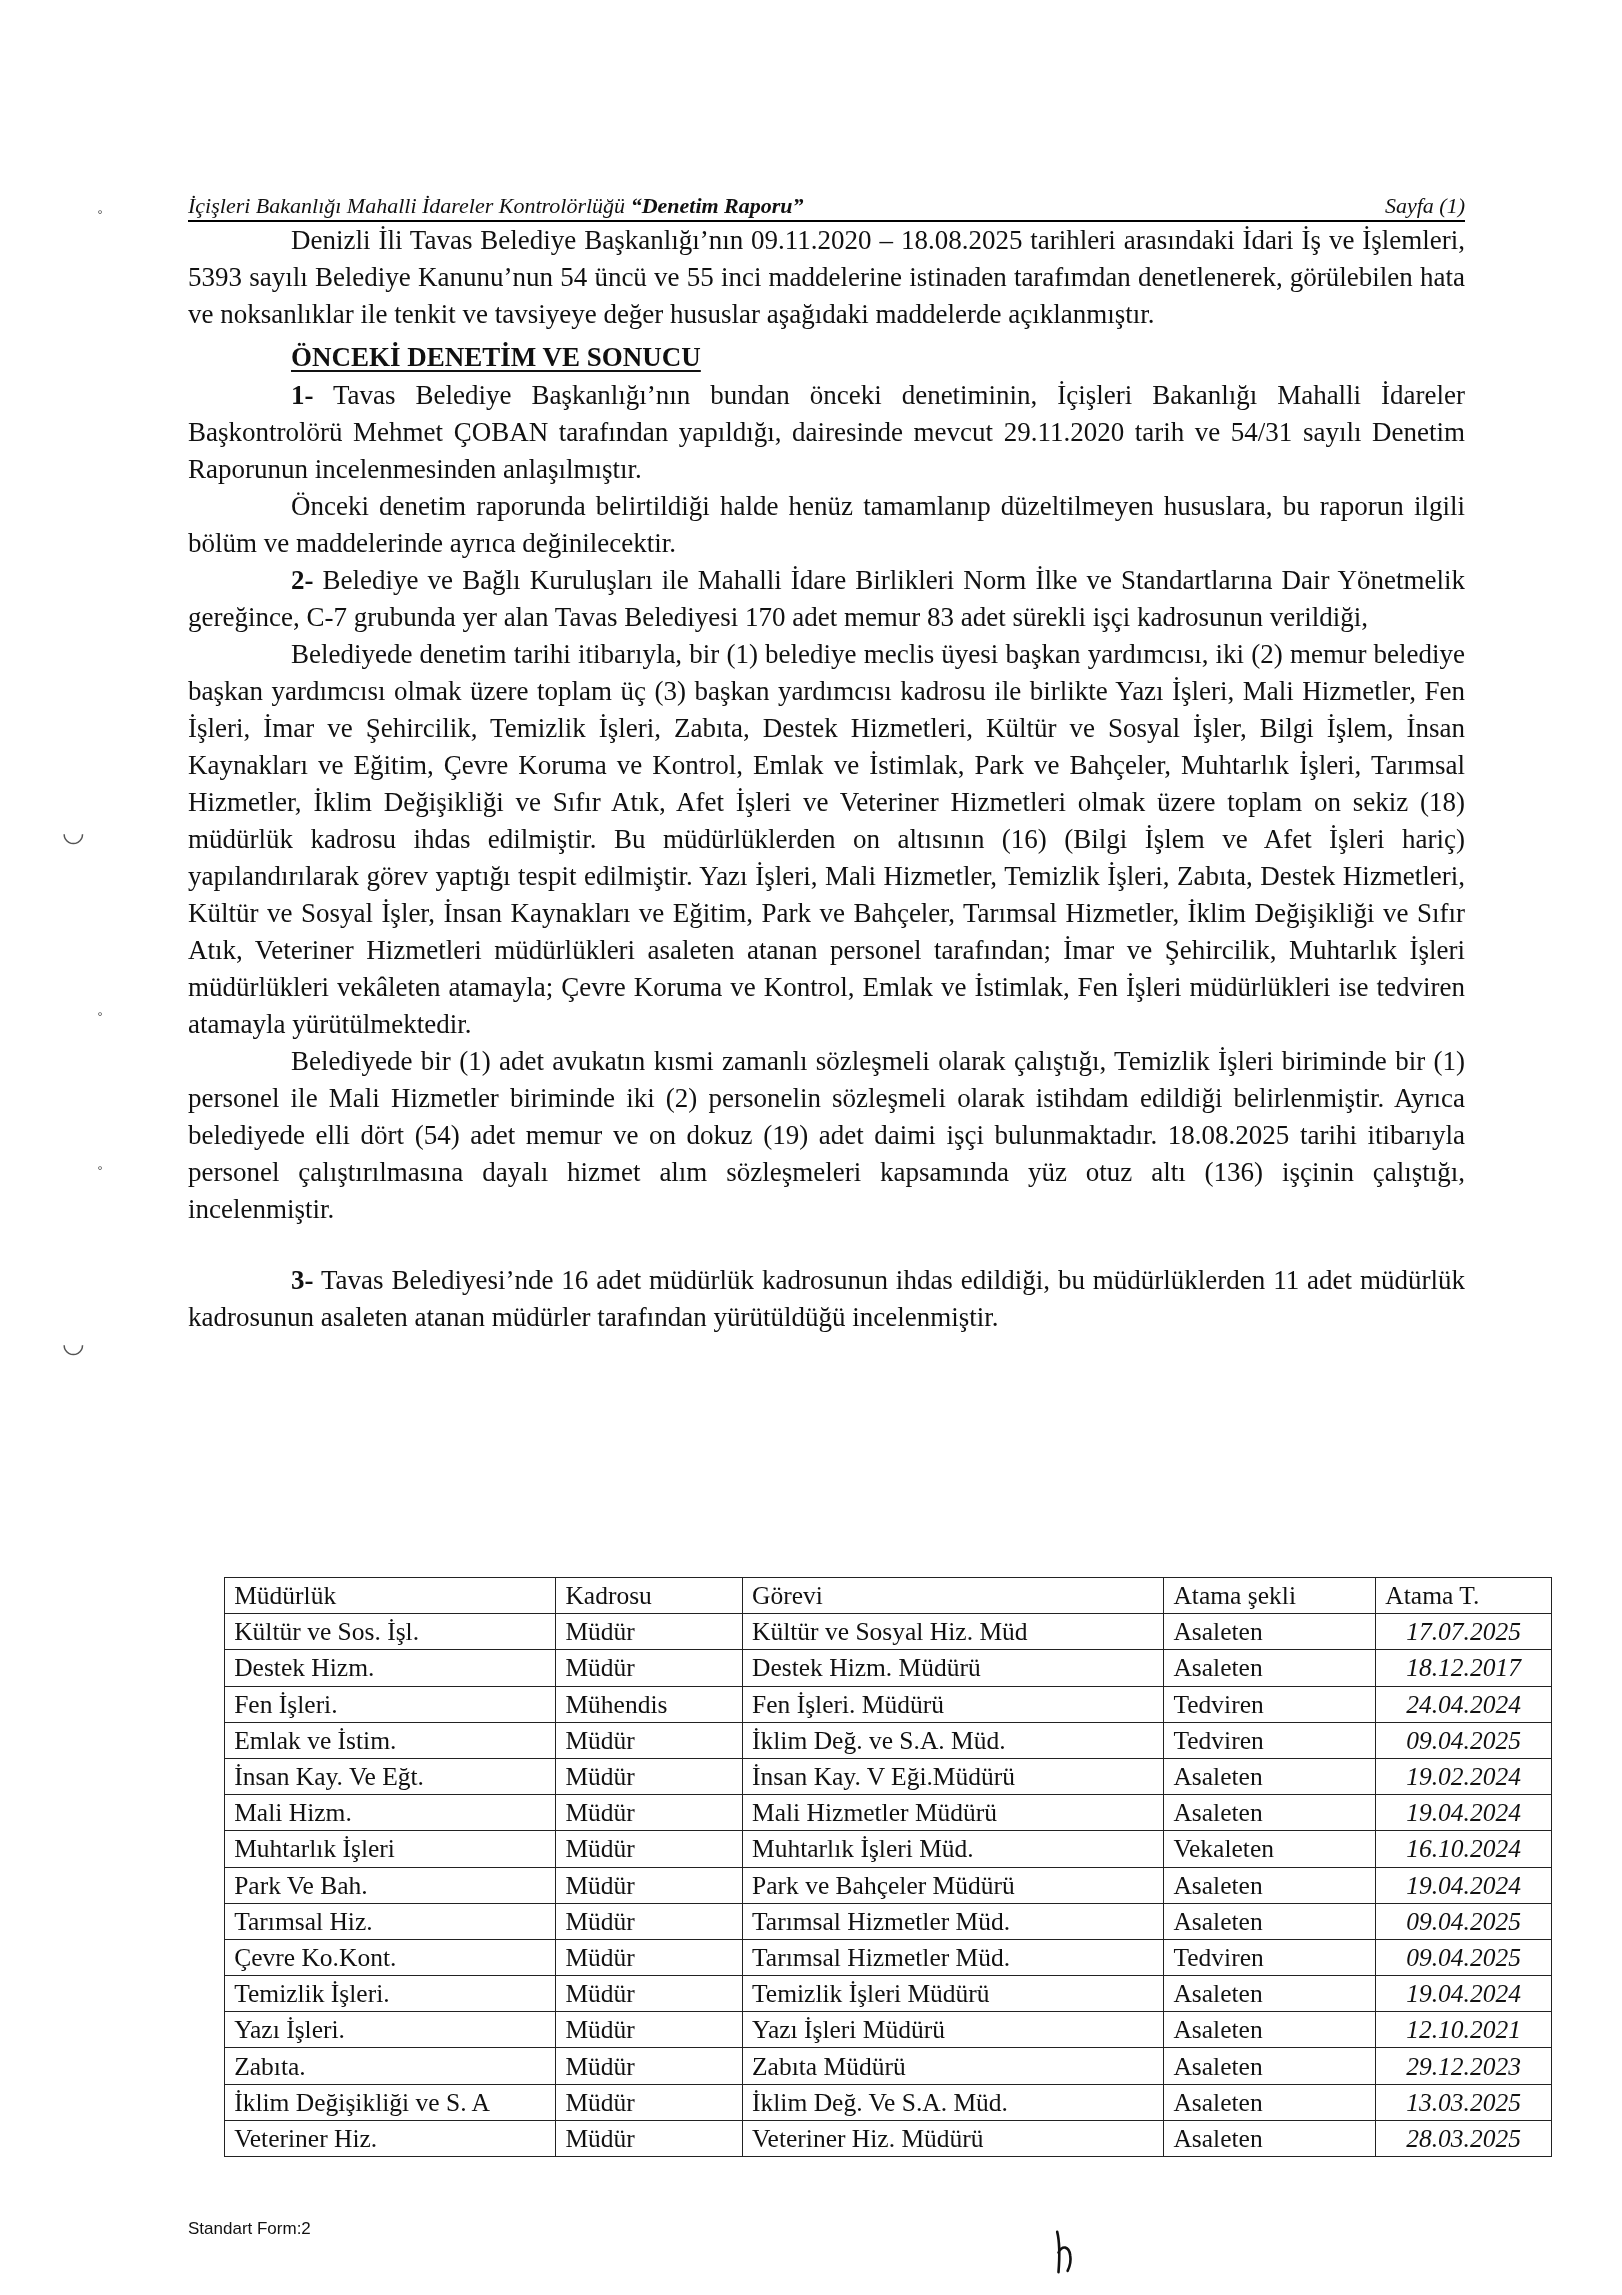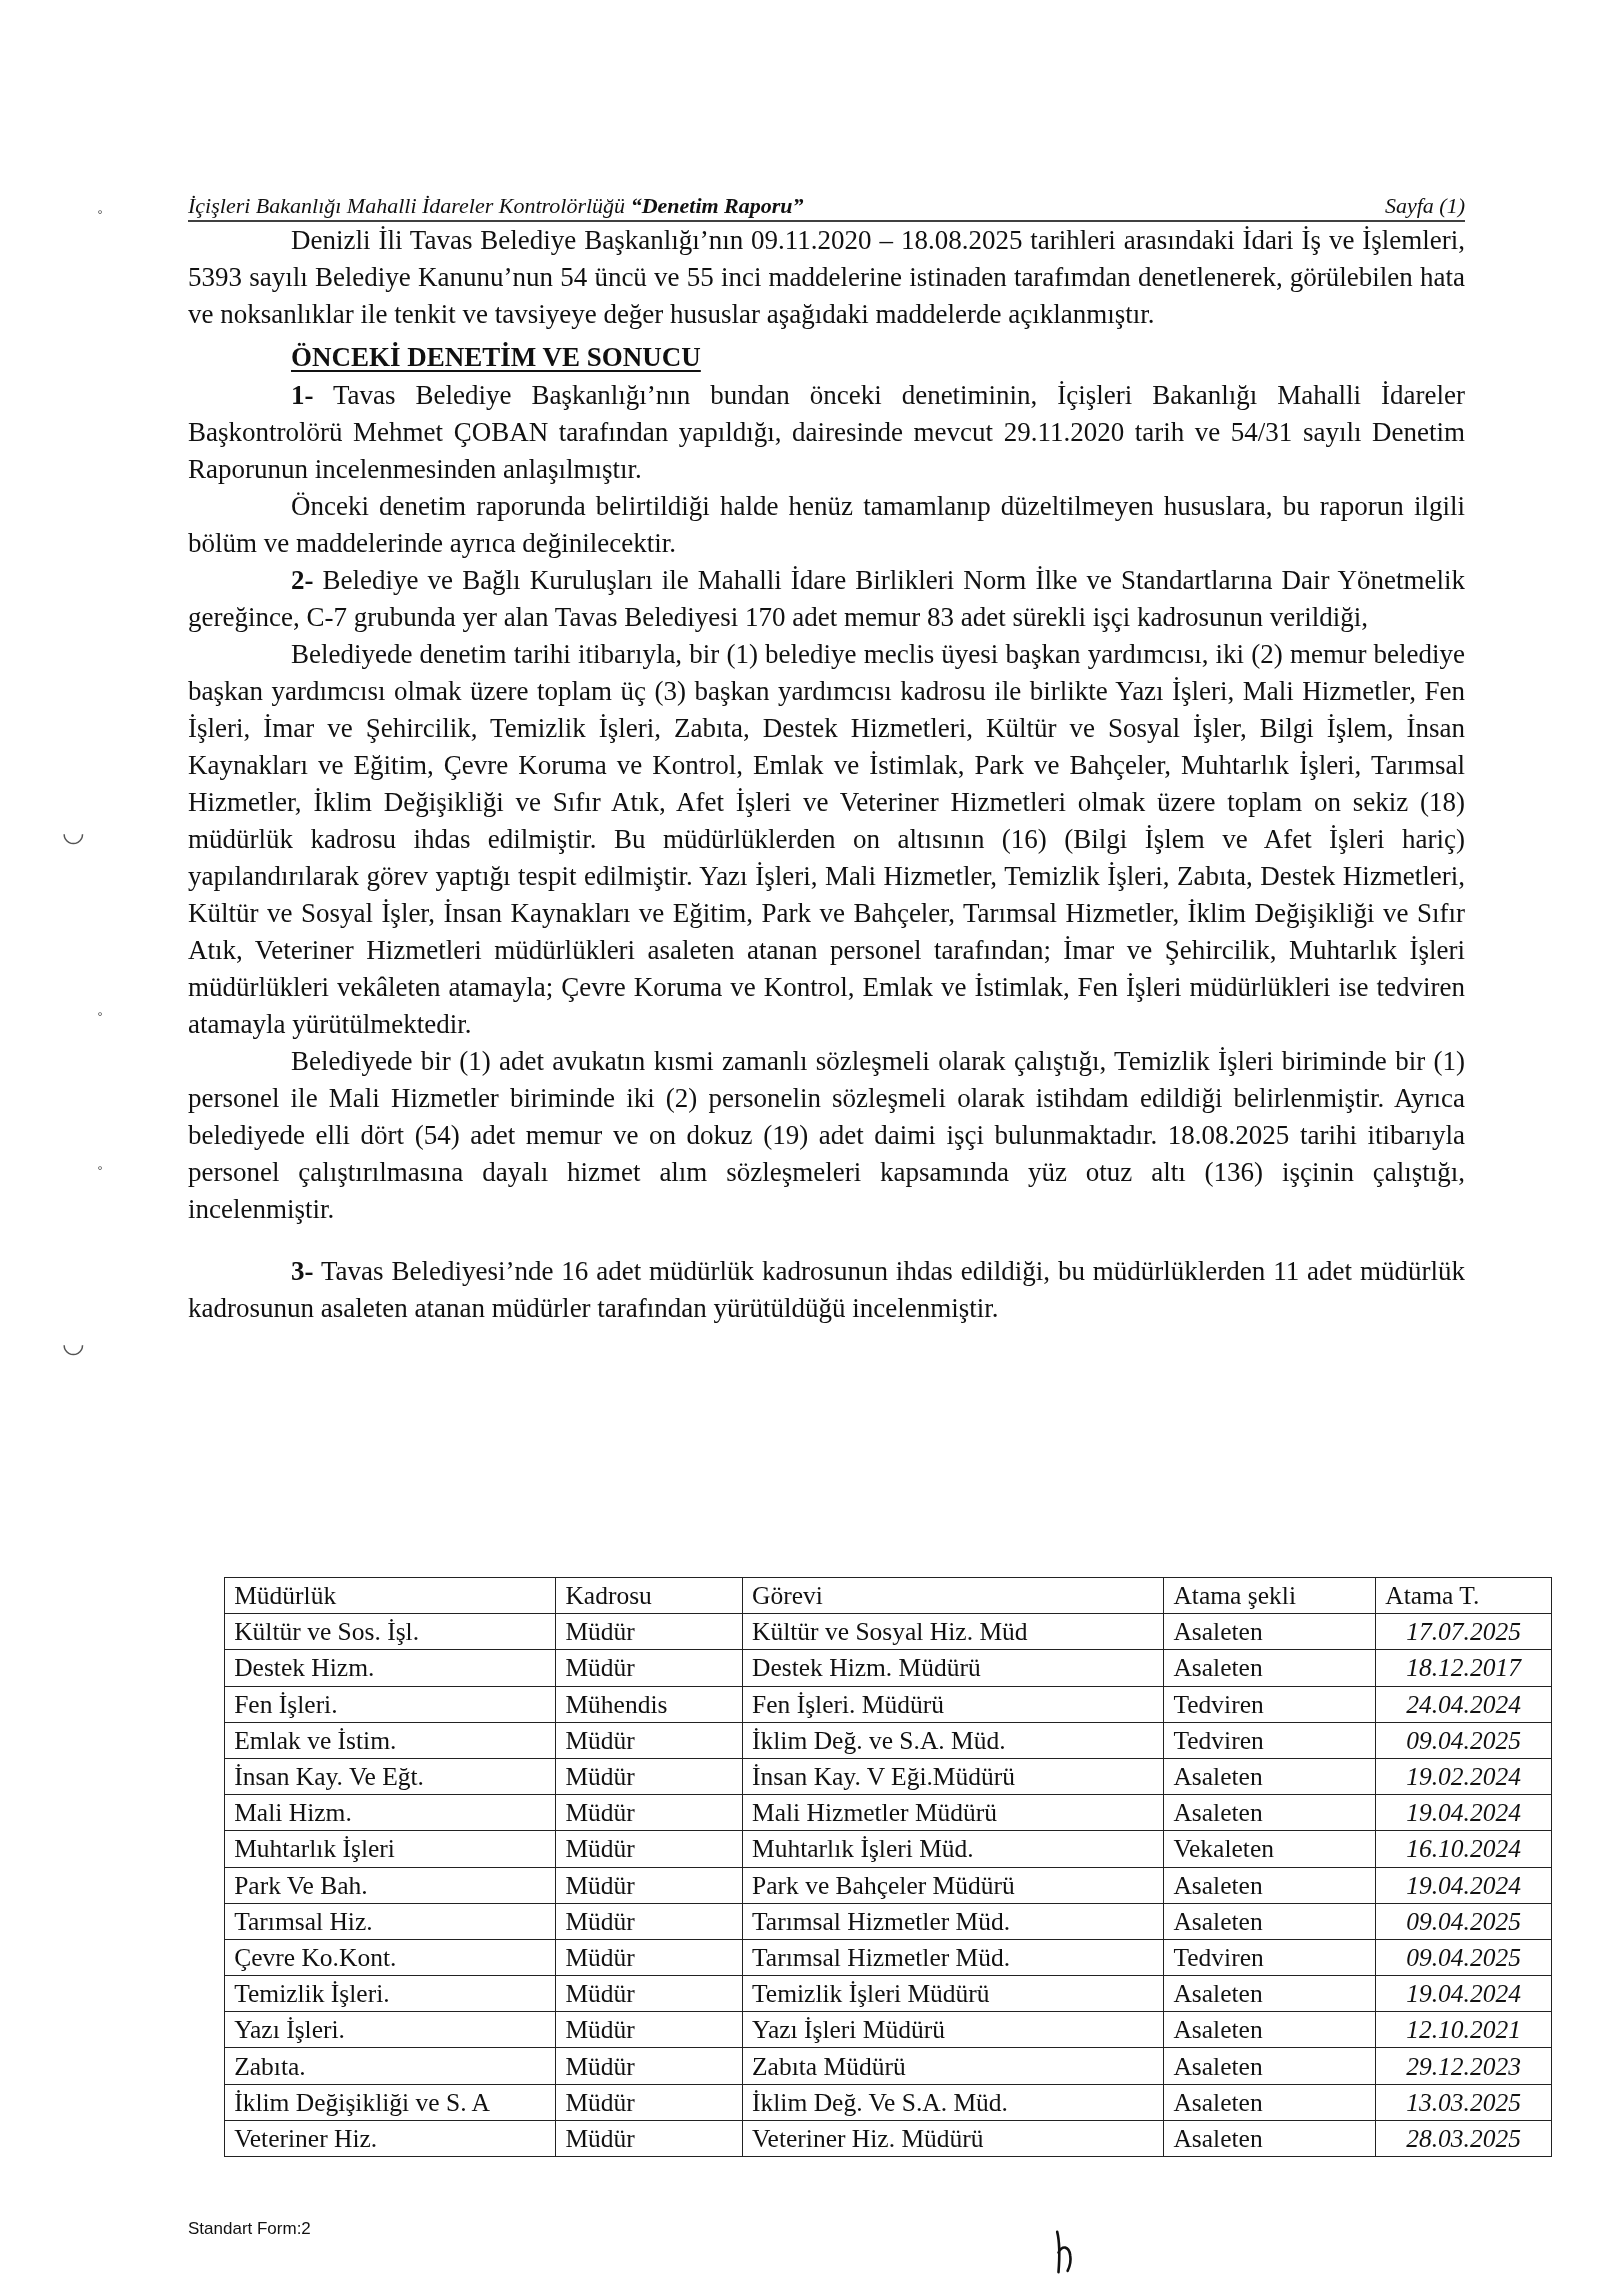--- a/index.html
+++ b/index.html
@@ -5,29 +5,29 @@
   html, body { margin: 0; padding: 0; background: #ffffff; }
   body {
     width: 1623px; height: 2295px; position: relative; overflow: hidden;
     font-family: "Liberation Serif", "DejaVu Serif", serif; color: #111;
   }
   .page { position: absolute; left: 0; top: 0; width: 1623px; height: 2295px; }
   .header {
     position: absolute; left: 188px; top: 193px; width: 1277px;
     display: flex; justify-content: space-between; align-items: flex-end;
     font-style: italic; font-size: 22px; line-height: 26px;
-    border-bottom: 2px solid #404040; padding-bottom: 0.7px;
+    border-bottom: 2px solid #000000; padding-bottom: 0.7px;
   }
   .header .title b { font-weight: bold; }
   .content {
     position: absolute; left: 188px; top: 222px; width: 1277px;
     font-size: 27px; line-height: 37px; text-align: justify;
   }
   .content p { margin: 0; text-indent: 103px; }
-  .content p.gap-before { margin-top: 25px; }
+  .content p.gap-before { margin-top: 34px; }
   .section-title {
     margin: 5.2px 0 0 103px; font-weight: bold; text-decoration: underline;
     text-decoration-thickness: 2px; text-underline-offset: 3.9px; font-size: 27px; line-height: 39px;
   }
   .num { font-weight: bold; }
   table.mudurluk {
     position: absolute; left: 224px; top: 1577px; width: 1328px;
     border-collapse: collapse; font-size: 25.5px; line-height: 29px;
   }
   table.mudurluk td {

